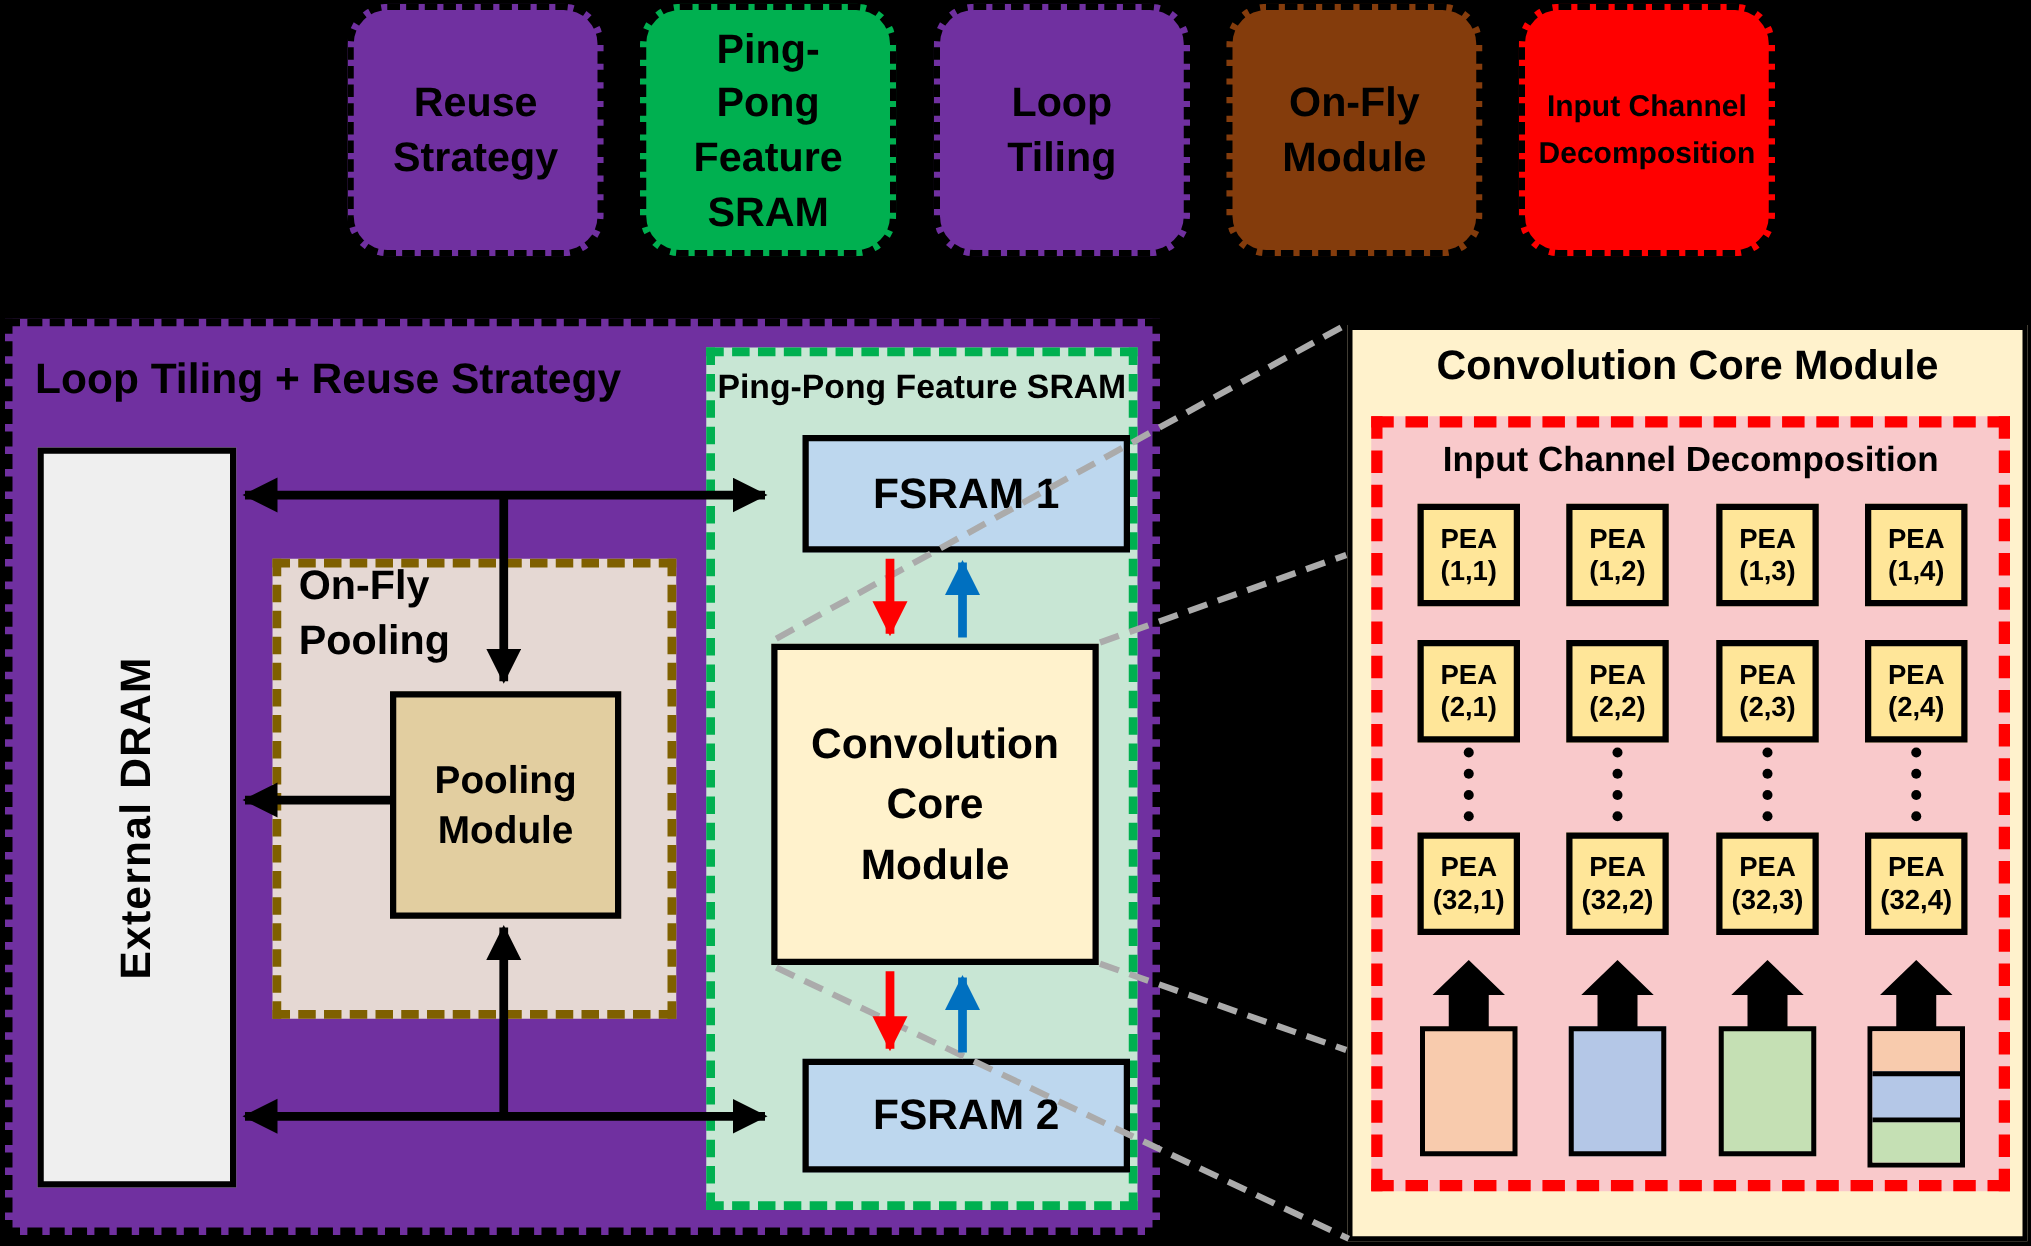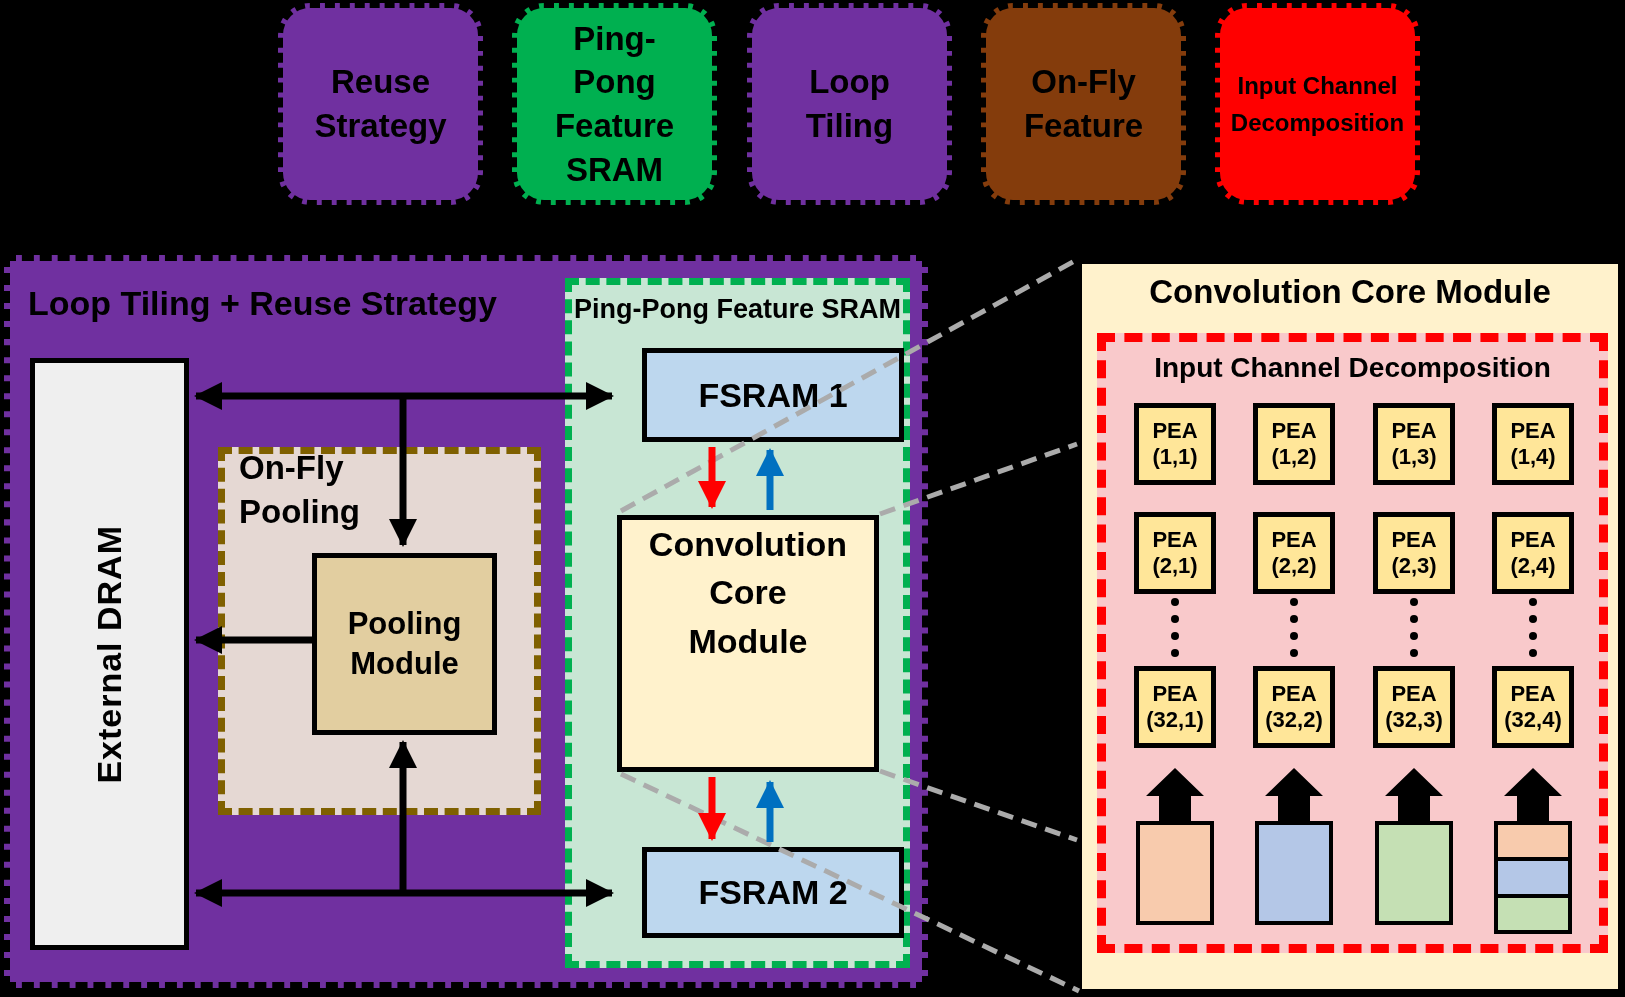--- a/index.html
+++ b/index.html
@@ -32,21 +32,21 @@
     display:flex;flex-direction:column;align-items:center;justify-content:center;font-size:31px;line-height:1.3;}
 
   .green-box{left:565px;top:278px;width:345px;height:690px;background:#C8E6D4;border:7px dashed #00B050;}
   .green-title{left:565px;top:294px;width:345px;text-align:center;font-size:27px;}
 
   .fsram{left:642px;width:262px;background:#BDD7EE;border:5px solid #000;
     display:flex;align-items:center;justify-content:center;font-size:34px;}
   .fsram1{top:348px;height:94px;}
   .fsram2{top:847px;height:91px;}
   .ccm-box{left:617px;top:515px;width:262px;height:257px;background:#FFF2CC;border:5px solid #000;
-    display:flex;flex-direction:column;align-items:center;justify-content:flex-start;font-size:34px;line-height:1.42;}
+    display:flex;flex-direction:column;align-items:center;justify-content:center;font-size:34px;line-height:1.42;}
 
   
   .rpanel{left:1078px;top:260px;width:544px;height:733px;background:#FFF2CC;border:4px solid #000;}
   .rpanel-title{left:1078px;top:273px;width:544px;text-align:center;font-size:33px;}
   .redbox{left:1097px;top:333px;width:511px;height:620px;background:#F9C9CB;border:9px dashed #FF0000;}
   .decomp-title{left:1097px;top:352px;width:511px;text-align:center;font-size:28px;}
 
   .pea{width:82px;height:82px;background:#FFE699;border:5px solid #000;
     display:flex;flex-direction:column;justify-content:center;
     font-size:22px;line-height:1.18;text-align:center;}
@@ -72,21 +72,21 @@
 <div class="abs legend-item l1">
   <span>Reuse Strategy</span>
 </div>
 <div class="abs legend-item l2">
   <span>Ping-Pong Feature SRAM</span>
 </div>
 <div class="abs legend-item l3">
   <span>Loop Tiling</span>
 </div>
 <div class="abs legend-item l4">
-  <span>On-Fly Feature</span>
+  <span>On-Fly Module</span>
 </div>
 <div class="abs legend-item l5">
   <span>Input Channel Decomposition</span>
 </div>
 
 <div class="abs purple-box"></div>
 <div class="abs purple-title">Loop Tiling + Reuse Strategy</div>
 
 <div class="abs dram-box">
   <div class="dram-text">External DRAM</div>

